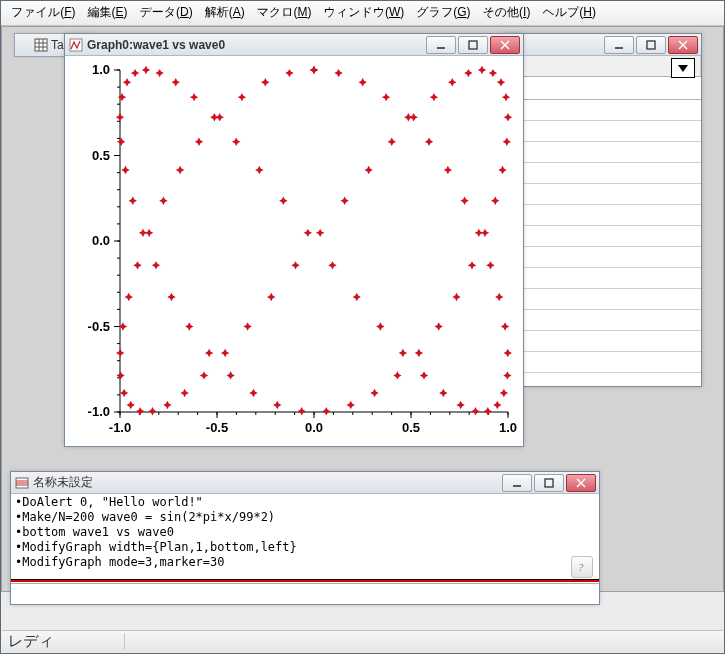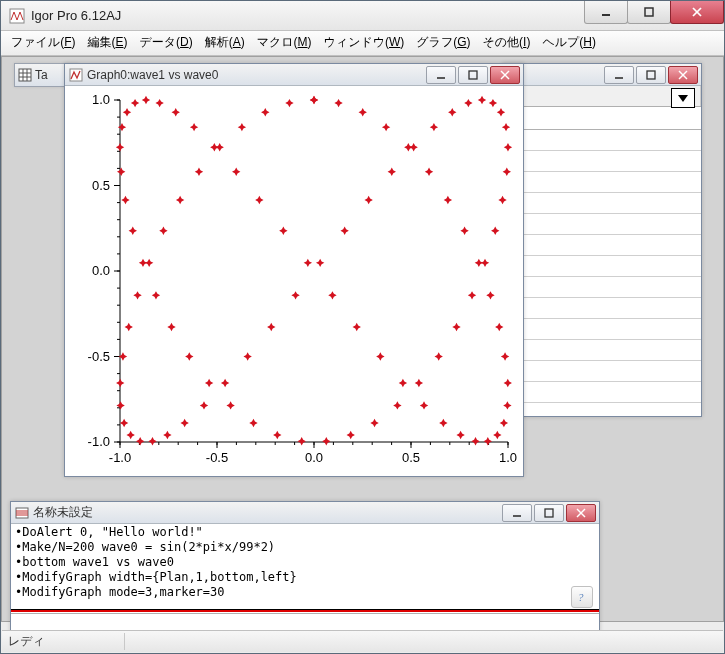--- a/index.html
+++ b/index.html
@@ -164,62 +164,35 @@
   
   .status-bar {
     position: absolute;
     left: 1px; right: 1px; bottom: 1px;
     height: 22px;
     background: linear-gradient(to bottom,#F7F7F7,#E6E6E6);
     border-top: 1px solid #C0C0C0;
     display: flex;
     align-items: center;
     padding-left: 6px;
-    font-size: 12px;
+    font-size: 15px;
     color: #333;
     box-sizing: border-box;
   }
   .status-bar .cell-sep { position:absolute; left:122px; top:2px; bottom:2px; width:1px; background:#C8C8C8; }
 
   
-  .tiny-tab { position:absolute; left:12px; top:6px; width:60px; height:22px; background:linear-gradient(to bottom,#F3F3F3,#DCE2EA); border:1px solid #9BA3B0; box-shadow:0 0 3px rgba(0,0,0,.1); display:flex; align-items:center; padding-left:3px; font-size:12px; color:#333; }
+  .tiny-tab { position:absolute; left:12px; top:6px; width:60px; height:22px; background:linear-gradient(to bottom,#F3F3F3,#DCE2EA); border:1px solid #9BA3B0; box-shadow:0 0 3px rgba(0,0,0,.1); display:flex; align-items:center; padding-left:19px; font-size:12px; color:#333; }
 
 </style>
 </head>
 <body>
 
 <div class="app-window">
 
-  <div class="titlebar">
-    <span class="app-icon">
-      <svg viewBox="0 0 16 16" width="16" height="16">
-        <rect x="1" y="1" width="14" height="14" fill="#fff" stroke="#888"></rect>
-        <polyline points="2,12 5,4 8,12 11,4 14,12" fill="none" stroke="#C03030" stroke-width="1"></polyline>
-      </svg>
-    </span>
-    <span class="title-text">Igor Pro 6.12AJ</span>
-    <div class="win-controls">
-      <div class="btn">
-        <svg width="12" height="12">
-            <line x1="2" y1="9" x2="10" y2="9" stroke="#333" stroke-width="2"></line>
-          </svg>
-      </div>
-      <div class="btn">
-        <svg width="12" height="12">
-            <rect x="2" y="2" width="8" height="8" fill="none" stroke="#333" stroke-width="1.5"></rect>
-          </svg>
-      </div>
-      <div class="btn close">
-        <svg width="12" height="12">
-            <line x1="2" y1="2" x2="10" y2="10" stroke="#fff" stroke-width="1.7"></line>
-            <line x1="10" y1="2" x2="2" y2="10" stroke="#fff" stroke-width="1.7"></line>
-          </svg>
-      </div>
-    </div>
-  </div>
 
   <div class="menubar" id="menubar">
       <div class="menu-item">ファイル(<u>F</u>)</div>
       <div class="menu-item">編集(<u>E</u>)</div>
       <div class="menu-item">データ(<u>D</u>)</div>
       <div class="menu-item">解析(<u>A</u>)</div>
       <div class="menu-item">マクロ(<u>M</u>)</div>
       <div class="menu-item">ウィンドウ(<u>W</u>)</div>
       <div class="menu-item">グラフ(<u>G</u>)</div>
       <div class="menu-item">その他(<u>I</u>)</div>
@@ -278,21 +251,21 @@
           <div class="table-row"></div>
           <div class="table-row"></div>
           <div class="table-row"></div>
           <div class="table-row"></div>
           <div class="table-row"></div>
           <div class="table-row"></div>
         </div>
       </div>
     </div>
 
-    <div class="child-frame" style="left:62px; top:6px; width:460px; height:414px;">
+    <div class="child-frame" style="left:62px; top:6px; width:460px; height:414px;font-weight:bold;">
       <div class="child-titlebar">
         <span class="child-icon">
           <svg viewBox="0 0 14 14" width="14" height="14">
               <rect x="1" y="1" width="12" height="12" fill="#fff" stroke="#888"></rect>
               <polyline points="2,11 5,4 8,10 11,3" fill="none" stroke="#C03030" stroke-width="1.3"></polyline>
             </svg>
         </span>
         <span>Graph0:wave1 vs wave0</span>
         <div class="child-win-ctrls">
           <div class="cbtn">

